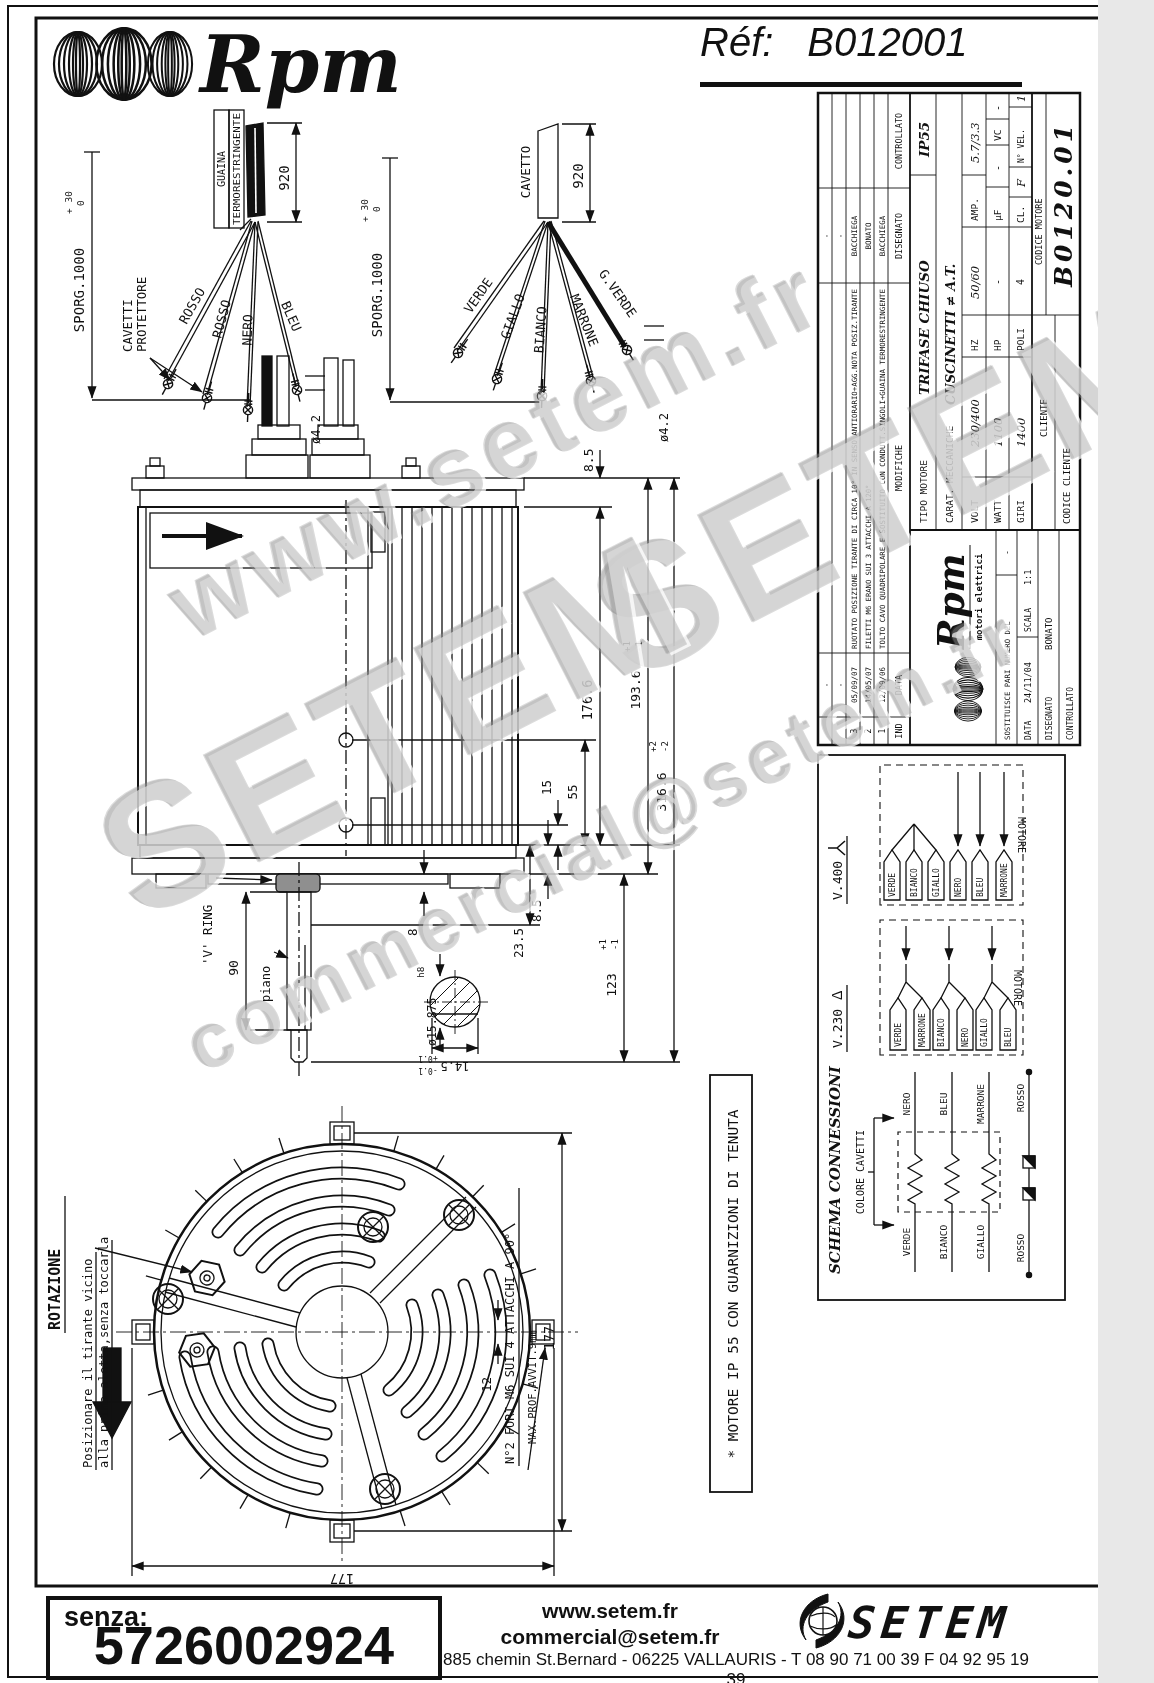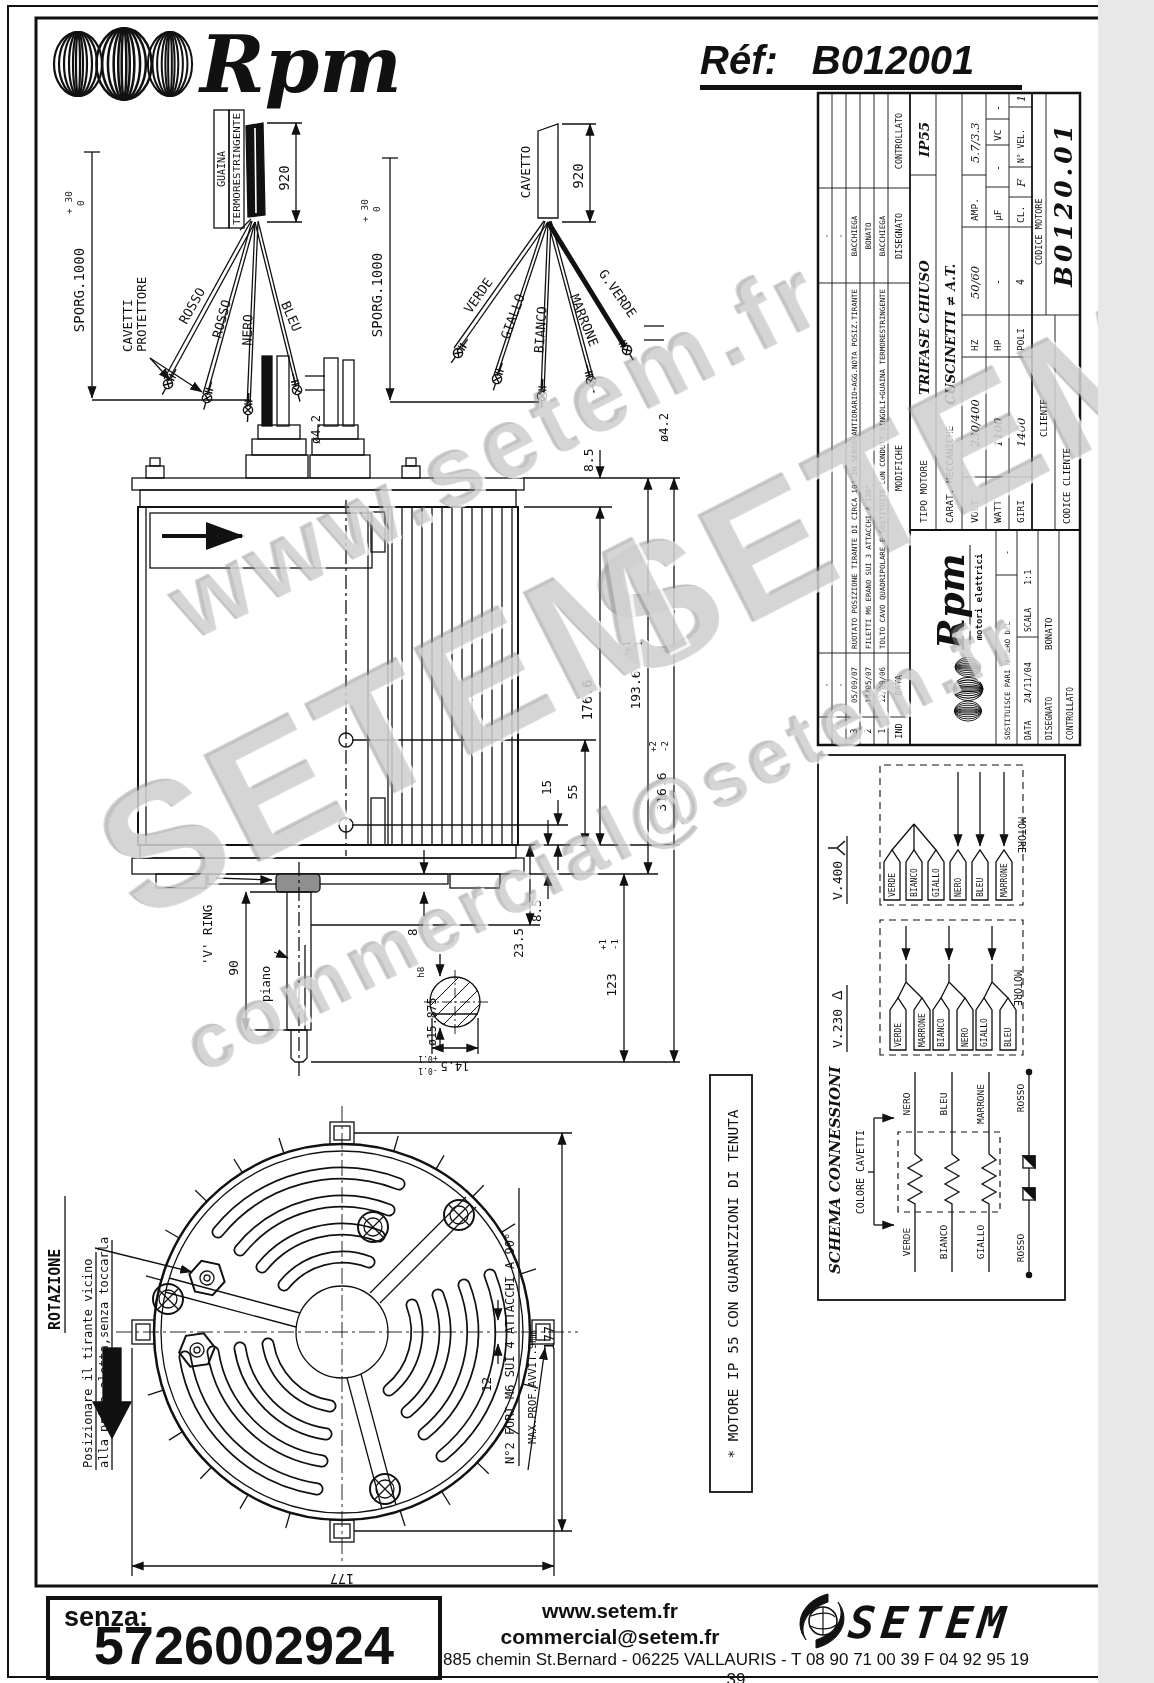--- a/index.html
+++ b/index.html
@@ -6,23 +6,23 @@
   .page{position:relative;width:1098px;height:1683px;background:#ffffff;overflow:hidden;
         font-family:"DejaVu Sans Mono", monospace;}
   svg{position:absolute;left:0;top:0;z-index:1;}
   svg text{font-family:"DejaVu Sans Mono", monospace;fill:#111;stroke:none;}
   svg text.it{font-family:"DejaVu Serif", serif;font-style:italic;}
   svg text.sb{font-family:"Liberation Sans", sans-serif;}
   .wm{position:absolute;z-index:3;pointer-events:none;font-family:"Liberation Sans", sans-serif;
       font-weight:bold;color:rgba(150,150,150,0.34);letter-spacing:6px;white-space:nowrap;
       text-shadow:3px 3px 0 rgba(255,255,255,0.75), -1px -1px 0 rgba(110,110,110,0.25);
       transform-origin:left top;}
-  .refbox{position:absolute;left:700px;top:38px;width:322px;z-index:2;
-      font-family:"Liberation Sans", sans-serif;font-style:italic;font-weight:bold;
-      font-size:40px;color:#111;border-bottom:5px solid #111;padding-bottom:2px;}
+  .refbox{position:absolute;left:700px;top:20px;width:322px;z-index:2;
+      font-family:"Liberation Sans", sans-serif;font-style:italic;font-weight:normal;
+      font-size:40px;color:#111;border-bottom:5px solid #111;padding-bottom:17px;}
   .refbox .lab{margin-right:34px;}
   .footer-codebox{position:absolute;left:46px;top:1596px;width:388px;height:76px;z-index:4;
       border:4px solid #111;background:#fff;}
   .footer-codebox .cl{position:absolute;left:14px;top:2px;font-family:"Liberation Sans", sans-serif;
       font-weight:bold;font-size:27px;color:#111;}
   .footer-codebox .cn{position:absolute;left:0;right:0;top:14px;text-align:center;
       font-family:"Liberation Sans", sans-serif;font-weight:bold;font-size:54px;color:#111;}
   .footer-contact{position:absolute;left:460px;top:1598px;width:300px;text-align:center;z-index:4;
       font-family:"Liberation Sans", sans-serif;font-weight:bold;font-size:21px;color:#111;line-height:26px;}
   .footer-address{position:absolute;left:436px;top:1650px;width:600px;text-align:center;z-index:4;

